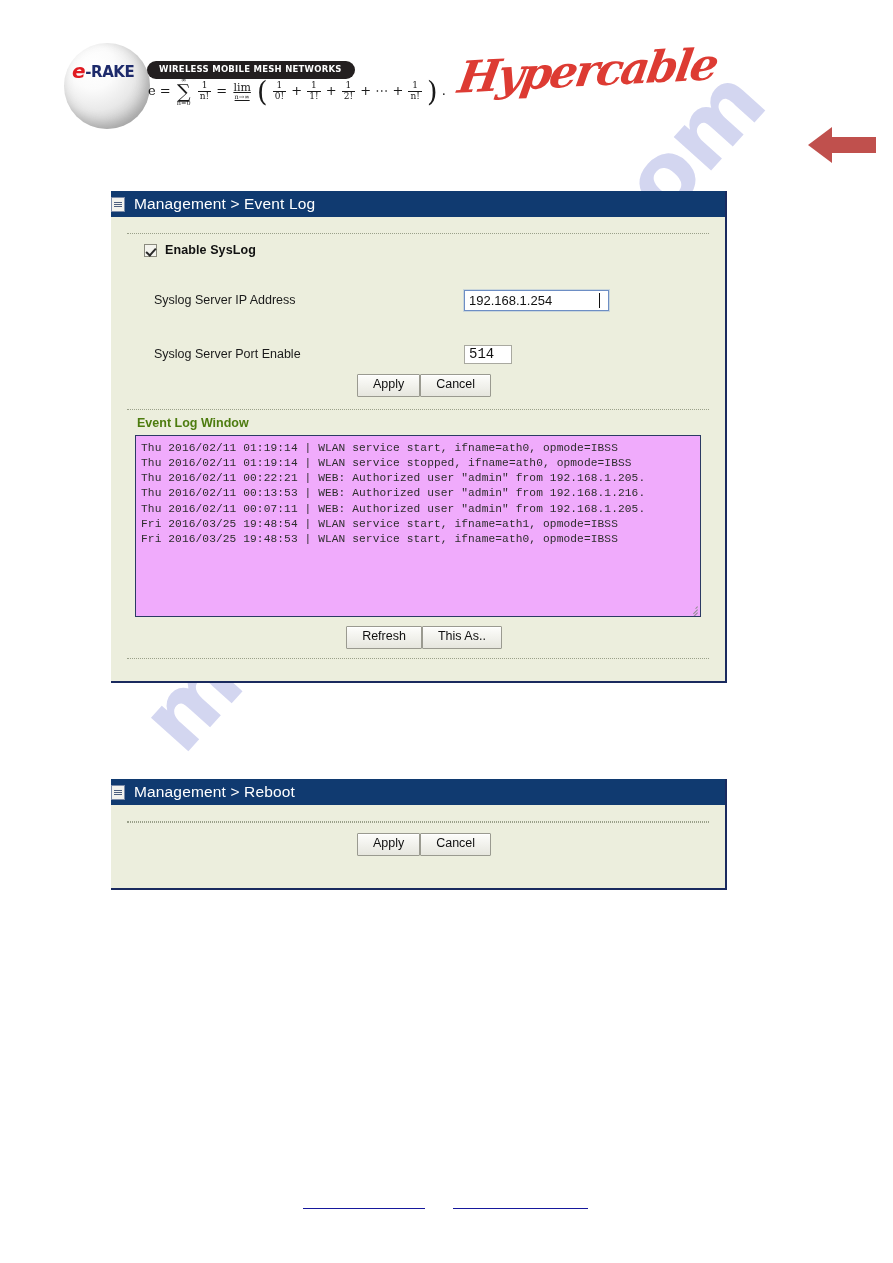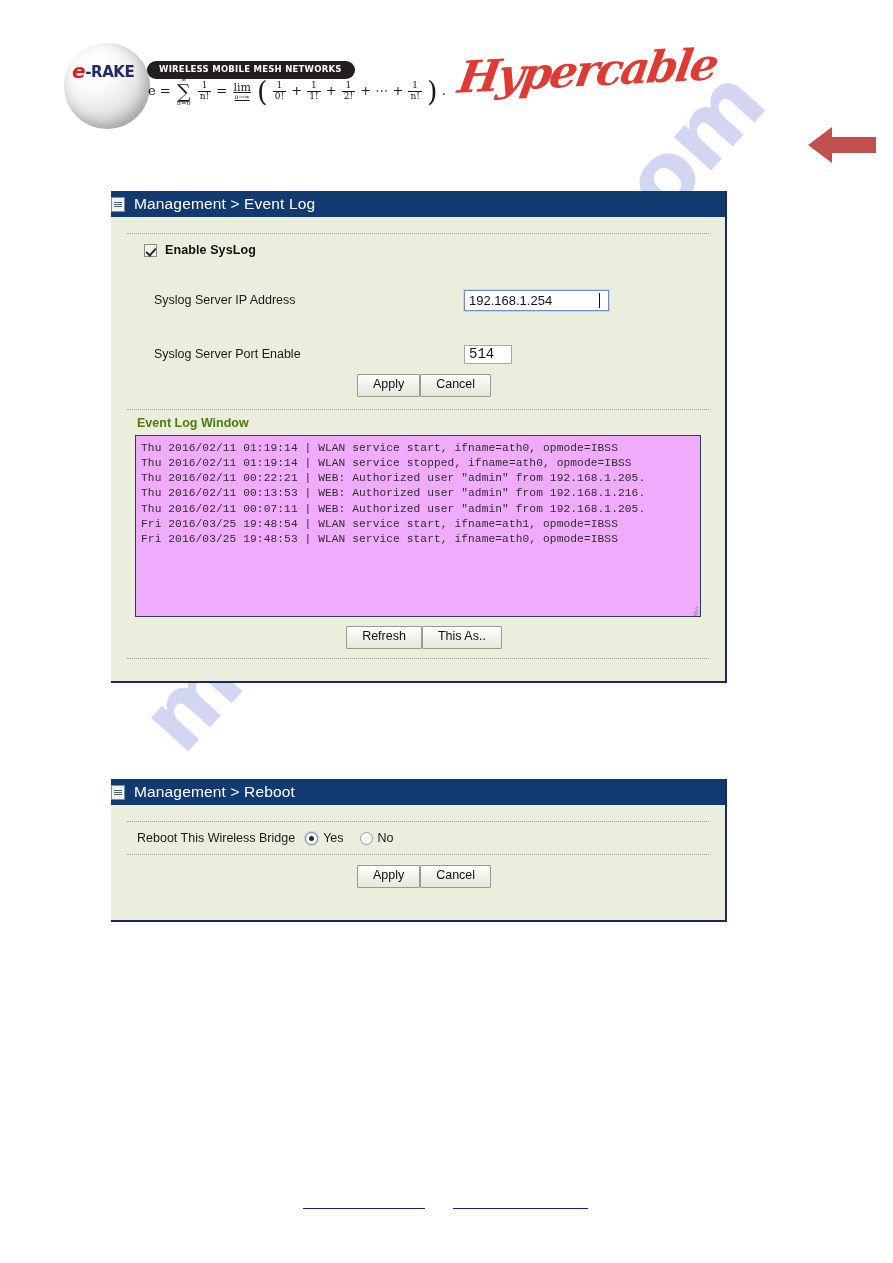--- a/index.html
+++ b/index.html
@@ -562,27 +562,20 @@
         <i></i>
         <i></i>
         <i></i>
       </span>
     <span class="hdr-title">Management &gt; Reboot</span>
   </div>
 
   <div class="panel-body">
     <div class="dotted-rule"></div>
 
-    <div class="radio-row">
-      <span class="radio-label-main">Reboot This Wireless Bridge</span>
-      <span class="rbtn sel"></span>
-      <span class="radio-opt-label">Yes</span>
-      <span class="rbtn"></span>
-      <span class="radio-opt-label">No</span>
-    </div>
 
     <div class="dotted-rule"></div>
 
     <div class="btn-row" style="padding-top:10px; padding-bottom:10px;">
       <button class="btn">Apply</button>
       <button class="btn">Cancel</button>
     </div>
 
     <div style="height:6px;"></div>
   </div>

